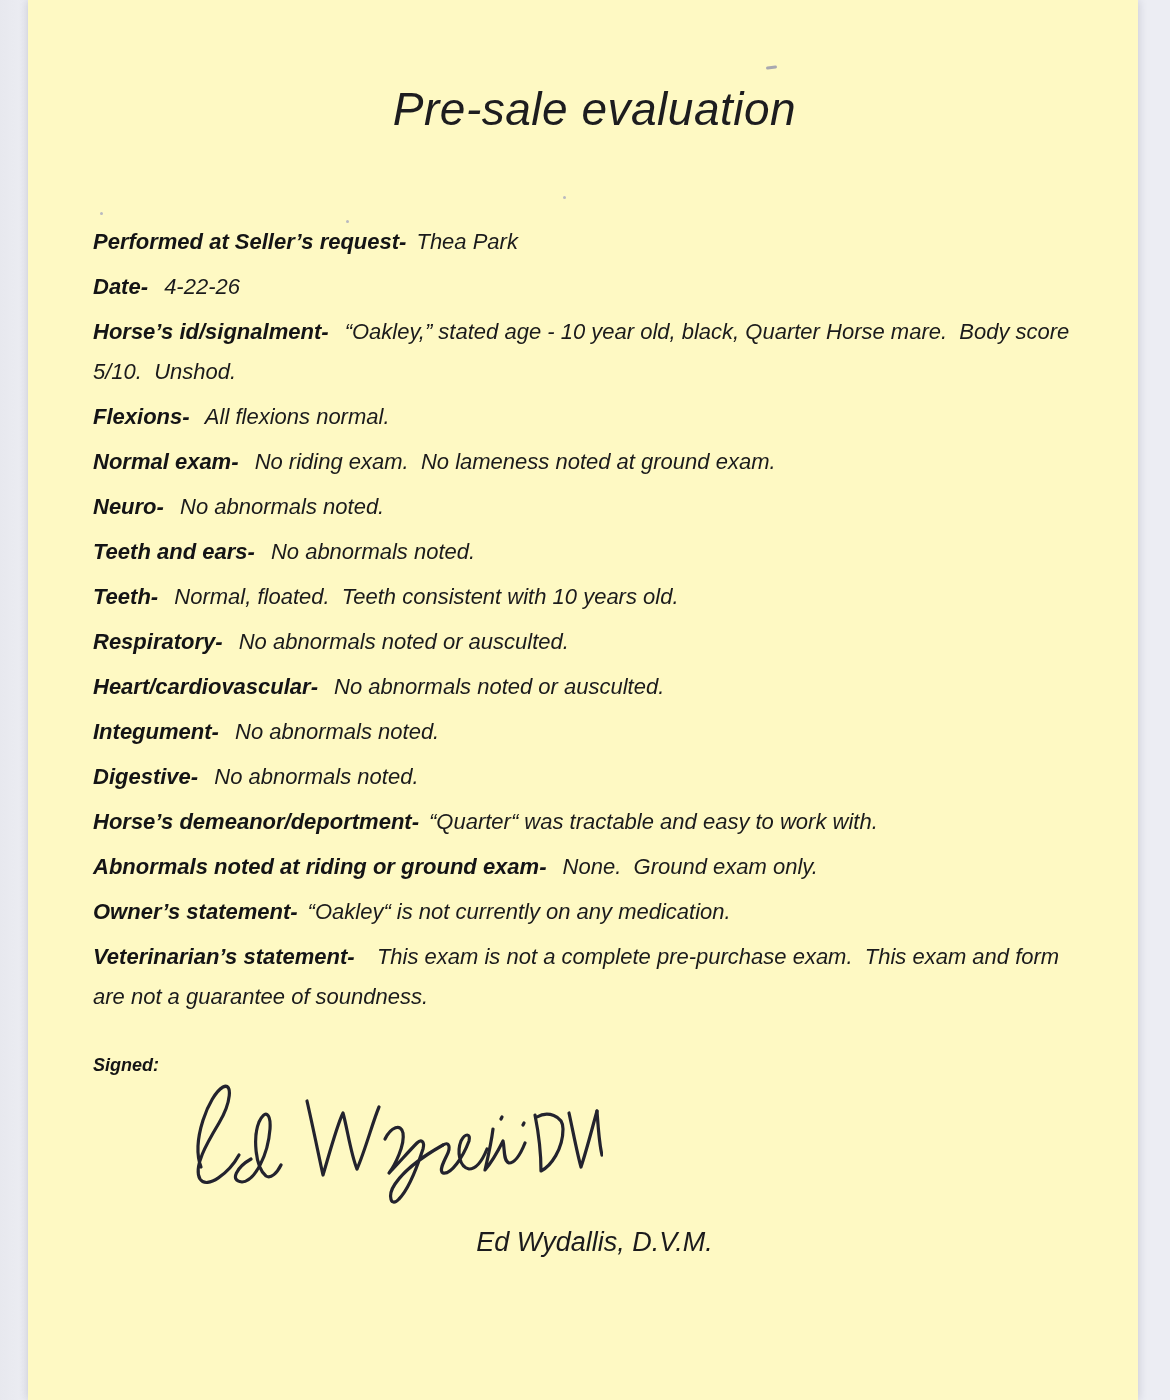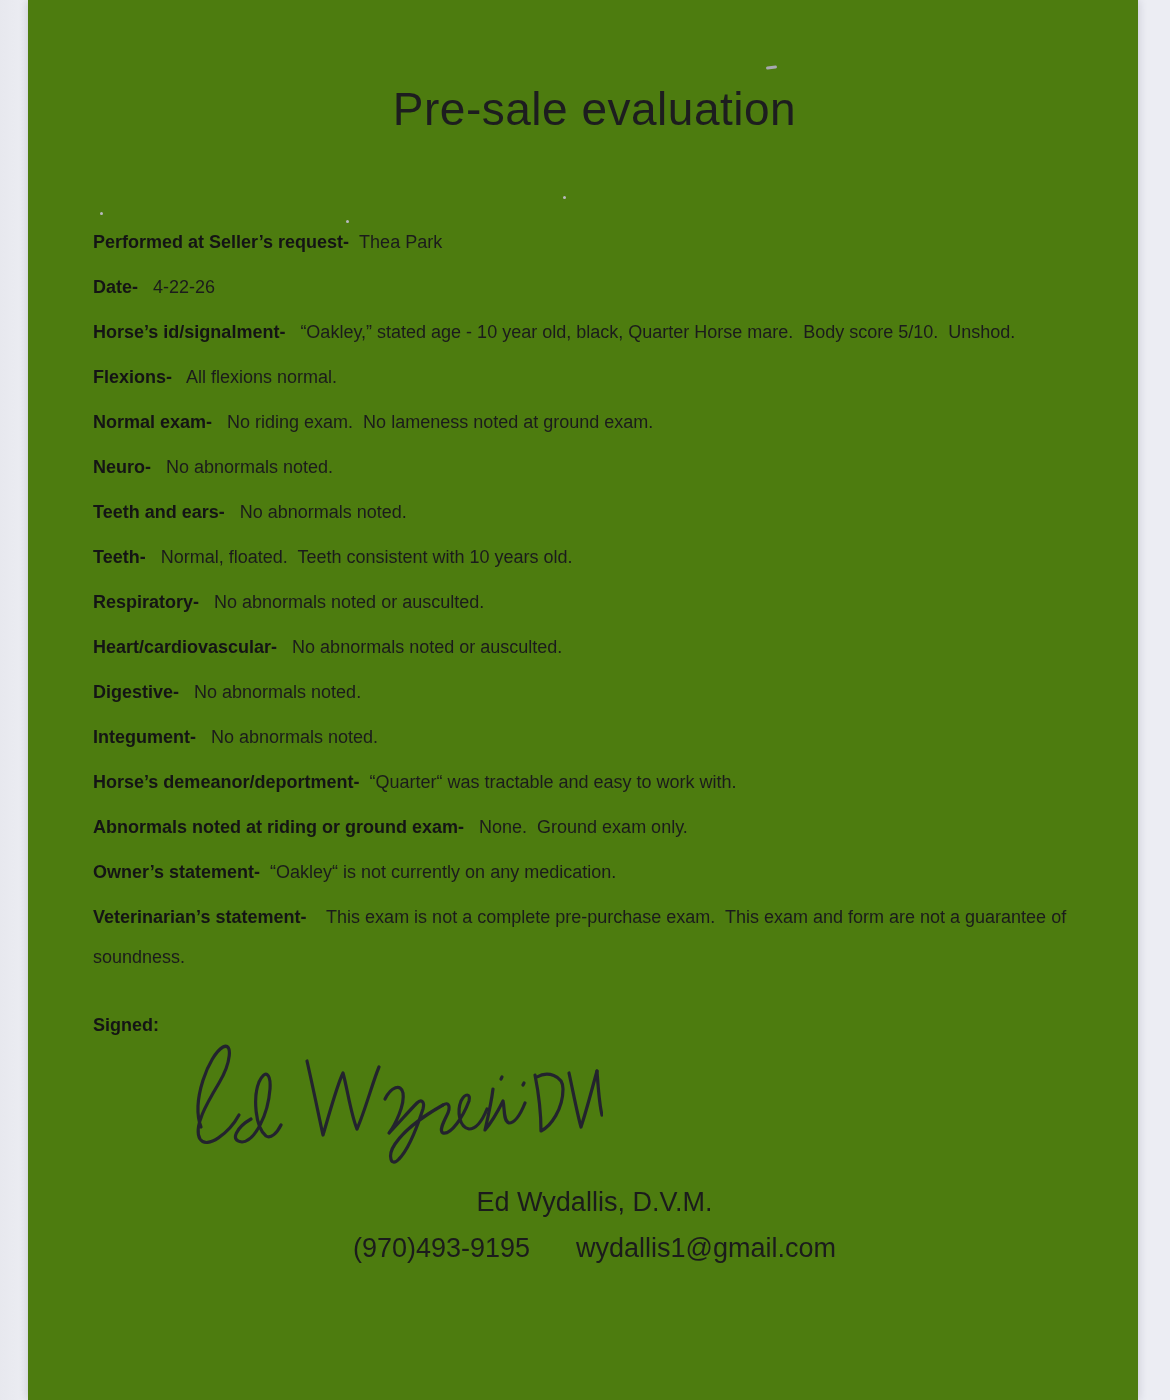--- a/index.html
+++ b/index.html
@@ -5,31 +5,32 @@
   html,body{margin:0;padding:0;}
   body{
     width:1170px;height:1400px;position:relative;
     background:linear-gradient(90deg,#e7e8ee 0px,#ecedf3 26px,#ecedf3 100%);
     font-family:"Liberation Sans","DejaVu Sans",sans-serif;
     color:#1b1b1b;
     overflow:hidden;
   }
   .paper{
     position:absolute;top:0;left:28px;width:1110px;height:1400px;
-    background:#4d7c0f;
+    background:#fef9c3;
     box-shadow:0 0 9px rgba(40,40,70,.20);
     box-sizing:border-box;
     padding:82px 42px 0 65px;
+    font-style:italic;
   }
   .doc-title{
     font-size:46px;font-weight:400;text-align:center;
     margin:0 0 86px 0;color:#1d1d1f;letter-spacing:.5px;
   }
   p.field{
-    margin:0 0 5px 0;font-size:18px;line-height:40px;
+    margin:0 0 5px 0;font-size:22px;line-height:40px;
     white-space:pre-wrap;color:#1b1b1c;
   }
   .lbl{font-weight:700;color:#141415;}
   .val{margin-left:10px;}
   p.signed{margin:28px 0 0 0;font-size:18px;line-height:40px;font-weight:700;color:#141415;}
   .sig-wrap{margin:-16px 0 0 78px;width:432px;height:135px;}
   .sig-wrap svg{width:100%;height:100%;}
   .footer{margin-top:18px;}
   .footer p{margin:0 0 6px 0;font-size:27px;line-height:40px;color:#1b1b1c;text-align:center;}
   .email{margin-left:46px;}
@@ -47,22 +48,22 @@
   <p class="field"><span class="lbl">Performed at Seller’s request-</span><span class="val">Thea Park</span></p>
   <p class="field"><span class="lbl">Date-</span><span class="val"> 4-22-26</span></p>
   <p class="field"><span class="lbl">Horse’s id/signalment-</span><span class="val"> “Oakley,” stated age - 10 year old, black, Quarter Horse mare.  Body score 5/10.  Unshod.</span></p>
   <p class="field"><span class="lbl">Flexions-</span><span class="val"> All flexions normal.</span></p>
   <p class="field"><span class="lbl">Normal exam-</span><span class="val"> No riding exam.  No lameness noted at ground exam.</span></p>
   <p class="field"><span class="lbl">Neuro-</span><span class="val"> No abnormals noted.</span></p>
   <p class="field"><span class="lbl">Teeth and ears-</span><span class="val"> No abnormals noted.</span></p>
   <p class="field"><span class="lbl">Teeth-</span><span class="val"> Normal, floated.  Teeth consistent with 10 years old.</span></p>
   <p class="field"><span class="lbl">Respiratory-</span><span class="val"> No abnormals noted or ausculted.</span></p>
   <p class="field"><span class="lbl">Heart/cardiovascular-</span><span class="val"> No abnormals noted or ausculted.</span></p>
+  <p class="field"><span class="lbl">Integument-</span><span class="val"> No abnormals noted.</span></p>
   <p class="field"><span class="lbl">Digestive-</span><span class="val"> No abnormals noted.</span></p>
-  <p class="field"><span class="lbl">Integument-</span><span class="val"> No abnormals noted.</span></p>
   <p class="field"><span class="lbl">Horse’s demeanor/deportment-</span><span class="val">“Quarter“ was tractable and easy to work with.</span></p>
   <p class="field"><span class="lbl">Abnormals noted at riding or ground exam-</span><span class="val"> None.  Ground exam only.</span></p>
   <p class="field"><span class="lbl">Owner’s statement-</span><span class="val">“Oakley“ is not currently on any medication.</span></p>
   <p class="field"><span class="lbl">Veterinarian’s statement-</span><span class="val">  This exam is not a complete pre-purchase exam.  This exam and form are not a guarantee of soundness.</span></p>
 
   <p class="signed">Signed:</p>
 
   <div class="sig-wrap">
     <svg viewBox="0 0 432 135" xmlns="http://www.w3.org/2000/svg" fill="none" stroke="#23232e" stroke-width="3.2" stroke-linecap="round" stroke-linejoin="round">
       <path d="M30,98 C20,72 38,26 52,18 C62,13 60,34 48,54 C36,74 22,98 29,110 C36,121 58,104 68,86"></path>
@@ -74,20 +75,19 @@
       <path d="M330,50 l1,-2"></path>
       <path d="M352,56 l1,-2"></path>
       <path d="M364,46 C368,66 370,86 370,102 C380,97 392,80 392,60 C392,46 376,42 366,48"></path>
       <path d="M398,44 C402,62 406,84 410,98 C416,80 422,56 426,42"></path>
       <path d="M426,42 C427,56 428,74 431,86"></path>
     </svg>
   </div>
 
   <div class="footer">
     <p>Ed Wydallis, D.V.M.</p>
-    <p><span>(970)493-9195</span><span class="email">wydallis1@gmail.com</span></p>
   </div>
 
   <div class="speck dash" style="left:738px;top:66px;"></div>
   <div class="speck dot" style="left:535px;top:196px;"></div>
   <div class="speck dot" style="left:72px;top:212px;"></div>
   <div class="speck dot" style="left:318px;top:220px;"></div>
 </div>
 
 </body></html>

